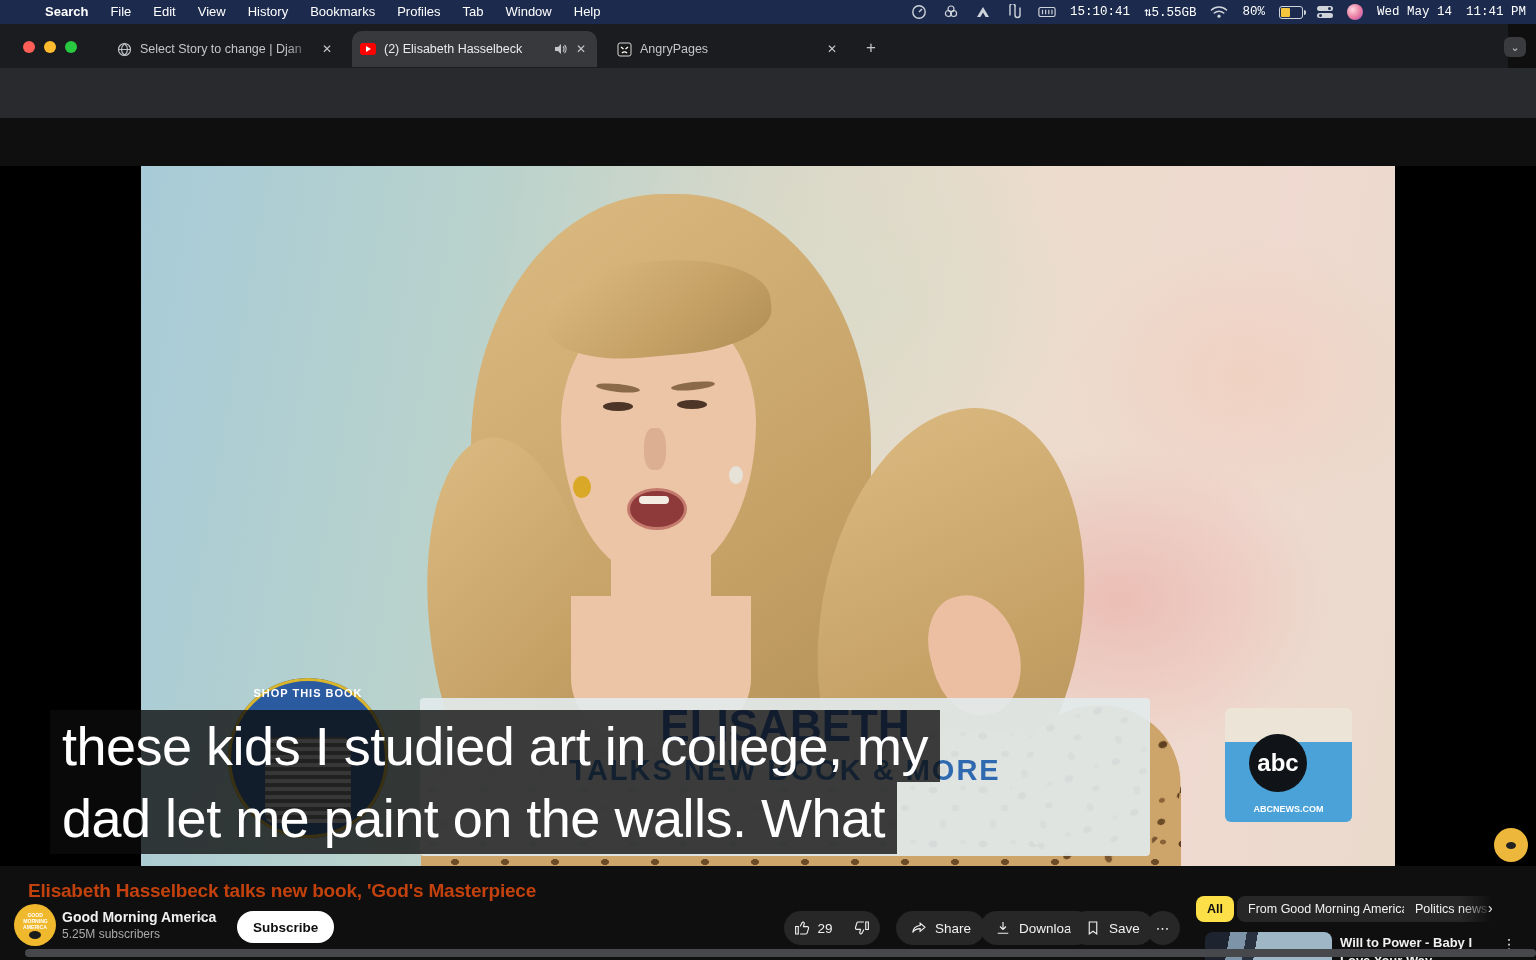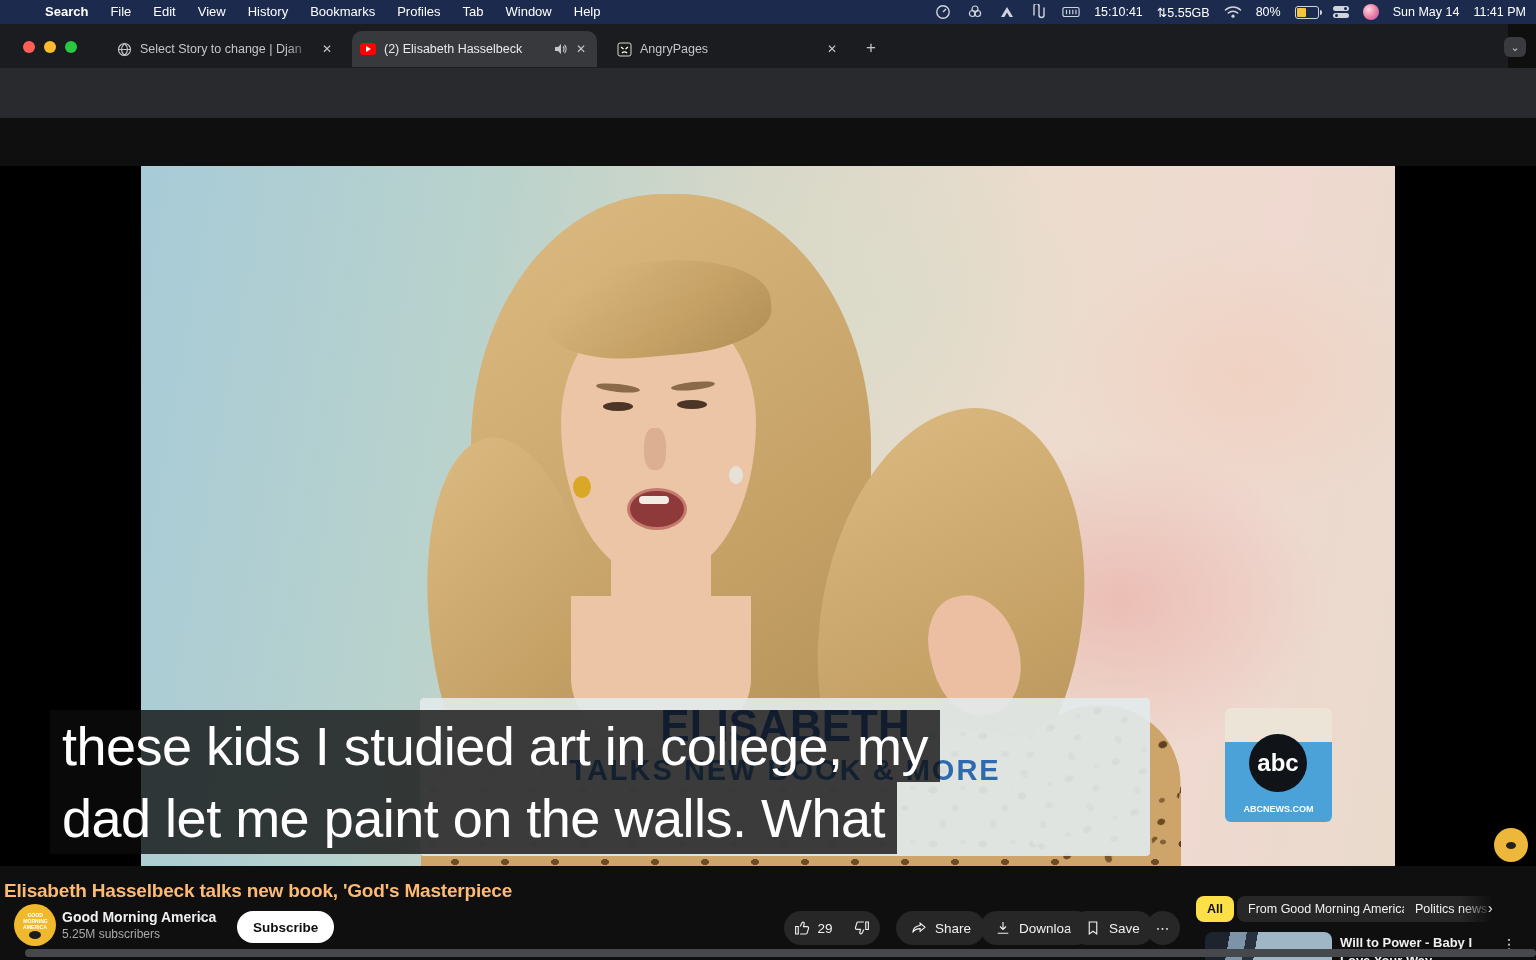--- a/index.html
+++ b/index.html
@@ -4,21 +4,21 @@
 <style>
   html,body{margin:0;padding:0;width:1536px;height:960px;overflow:hidden;background:#0f0f0f;
     font-family:"Liberation Sans",sans-serif;color:#e8eaed;}
   .abs{position:absolute;}
   
   #menubar{position:absolute;left:0;top:0;width:1536px;height:24px;background:#1c2b4d;
     display:flex;align-items:center;font-size:13px;color:#fff;}
   .mb-left{display:flex;align-items:center;gap:0;padding-left:12px;}
   .mb-item{padding:0 11px;line-height:24px;}
   .mb-app{font-weight:bold;}
-  .mb-right{position:absolute;right:10px;top:0;height:24px;display:flex;align-items:center;gap:14px;font-size:12.5px;font-weight:500;}
+  .mb-right{position:absolute;right:10px;top:0;height:24px;display:flex;align-items:center;gap:14px;font-size:12.5px;font-weight:500;font-family:Liberation Mono, monospace;}
   .mb-ic{display:inline-flex;align-items:center;justify-content:center;width:18px;height:18px;}
   .batt{width:22px;height:11px;border:1px solid #cfd3da;border-radius:3px;position:relative;}
   .batt:after{content:"";position:absolute;right:-4px;top:3px;width:2px;height:5px;background:#cfd3da;border-radius:0 2px 2px 0;}
   .batt i{position:absolute;left:1px;top:1px;bottom:1px;width:41%;background:#f5c53d;border-radius:1px;}
   .cc-ic{width:16px;height:12px;}
   .cc-ic div{height:5px;width:16px;border-radius:3px;background:#cfd3da;position:relative;margin-bottom:2px;}
   .cc-ic div i{position:absolute;top:1px;width:3px;height:3px;border-radius:50%;background:#1c2b4d;}
   .pinkdot{width:16px;height:16px;border-radius:50%;background:radial-gradient(circle at 35% 35%,#ffd7e0,#e87aa0 55%,#a44fd0);}
   
   #tabbar{position:absolute;left:0;top:24px;width:1508px;height:44px;background:#1b1c1f;}
@@ -86,32 +86,32 @@
      radial-gradient(ellipse 6px 5px at 42px 8px,#8a6238 46%,transparent 54%);
      background-size:50px 54px;}
   #banner{position:absolute;left:279px;top:532px;width:730px;height:158px;background:rgba(226,233,234,.92);
     border-radius:4px;text-align:center;color:#2456a8;font-weight:bold;overflow:hidden;z-index:2;}
   #qrbadge{position:absolute;left:87px;top:512px;width:160px;height:160px;border-radius:50%;background:#2a5aa0;z-index:3;
     box-shadow:0 0 0 3px #d9b52c inset;display:flex;flex-direction:column;align-items:center;}
   #qrcode{margin-top:38px;width:86px;height:86px;border-radius:8px;background:
      repeating-linear-gradient(0deg,#cfcfcf 0 4px,#6f6f6f 4px 8px),
      repeating-linear-gradient(90deg,rgba(230,230,230,.7) 0 5px,rgba(90,90,90,.7) 5px 10px);}
   #abclogo{position:absolute;left:1084px;top:542px;width:107px;height:114px;border-radius:6px;z-index:3;overflow:hidden;
-    background:linear-gradient(#ece4d6 0 30%,#4aa2d8 30% 100%);}
+    background:linear-gradient(#ece4d6 0 30%,#4aa2d8 30% 100%);padding-left:20px;}
   #abccircle{position:absolute;left:24px;top:26px;width:58px;height:58px;border-radius:50%;background:#101418;color:#fff;
     display:flex;align-items:center;justify-content:center;font-size:24px;font-weight:bold;letter-spacing:0;}
   #abcurl{position:absolute;left:0;right:0;bottom:8px;text-align:center;color:#fff;font-size:9px;font-weight:bold;}
   .caption{position:absolute;left:50px;background:rgba(12,12,12,.78);color:#fff;font-size:54px;line-height:72px;
     padding:0 12px;white-space:nowrap;z-index:5;letter-spacing:-0.5px;}
   #gmafloat{position:absolute;left:1494px;top:662px;width:34px;height:34px;border-radius:50%;background:#edb73c;z-index:6;
     display:flex;align-items:center;justify-content:center;}
   #gmafloat i{width:10px;height:7px;border-radius:50%;background:#222;}
   
   #below{position:absolute;left:0;top:866px;width:1536px;height:94px;background:#0f0f0f;}
-  #vtitle{position:absolute;left:4px;top:14px;font-size:19px;font-weight:bold;color:#fdba74;letter-spacing:-0.2px;}
+  #vtitle{position:absolute;left:28px;top:14px;font-size:19px;font-weight:bold;color:#c2410c;letter-spacing:-0.2px;}
   #chavatar{position:absolute;left:14px;top:38px;width:42px;height:42px;border-radius:50%;background:#f0b92d;overflow:hidden;
     display:flex;flex-direction:column;align-items:center;justify-content:center;color:#fff;font-weight:bold;}
   #chavatar .t{font-size:6px;line-height:6px;transform:scale(.85);}
   #chavatar .dot{width:12px;height:8px;border-radius:50%;background:#1c1c1c;margin-top:1px;}
   #chname{position:absolute;left:62px;top:43px;font-size:14px;font-weight:bold;color:#f1f1f1;}
   #chcheck{position:absolute;left:198px;top:45px;color:#aaa;font-size:11px;}
   #chsubs{position:absolute;left:62px;top:61px;font-size:12px;color:#aaa;}
   #subscribe{position:absolute;left:237px;top:45px;height:32px;padding:0 16px;background:#fff;color:#0f0f0f;border-radius:17px;
     font-size:13.5px;font-weight:bold;display:flex;align-items:center;}
   .pillbtn{position:absolute;top:45px;height:34px;background:#272727;border-radius:18px;color:#f1f1f1;font-size:13.5px;
@@ -193,21 +193,21 @@
       </span>
     <span class="cc-ic">
         <div>
           <i style="right:2px;"></i>
         </div>
         <div>
           <i style="left:2px;"></i>
         </div>
       </span>
     <span class="pinkdot"></span>
-    <span>Sun May 14</span>
+    <span>Wed May 14</span>
     <span>11:41 PM</span>
   </div>
 </div>
 
 <div id="tabbar">
   <span class="tl" style="left:23px;background:#ff5f57;"></span>
   <span class="tl" style="left:44px;background:#febc2e;"></span>
   <span class="tl" style="left:65px;background:#28c840;"></span>
 
   <div class="tab" style="left:108px;width:235px;">
@@ -402,20 +402,24 @@
     <div class="abs leopard" style="left:280px;top:560px;width:760px;height:140px;border-radius:45% 45% 0 0;"></div>
     <div class="abs leopard" style="left:870px;top:540px;width:170px;height:160px;border-radius:50%;transform:rotate(-20deg);"></div>
     <div class="abs skin" style="left:430px;top:430px;width:180px;height:150px;border-radius:0 0 45% 45%;"></div>
     <div class="abs skin" style="left:790px;top:428px;width:88px;height:122px;border-radius:45% 55% 50% 50%;transform:rotate(-14deg);background:#ecbfa2;"></div>
 
     <div id="banner">
       <div style="font-size:44px;line-height:48px;margin-top:4px;">ELISABETH</div>
       <div style="font-size:29px;line-height:40px;letter-spacing:2px;color:#2f6ab0;">TALKS NEW BOOK &amp; MORE</div>
     </div>
 
+    <div id="qrbadge">
+      <div style="font-size:11px;font-weight:bold;color:#fff;margin-top:9px;letter-spacing:1px;">SHOP THIS BOOK</div>
+      <div id="qrcode"></div>
+    </div>
 
     <div id="abclogo">
       <div id="abccircle">
           <span>abc</span>
         </div>
       <div id="abcurl">ABCNEWS.COM</div>
     </div>
   </div>
 
   <div class="caption" style="top:544px;">these kids I studied art in college, my</div>

